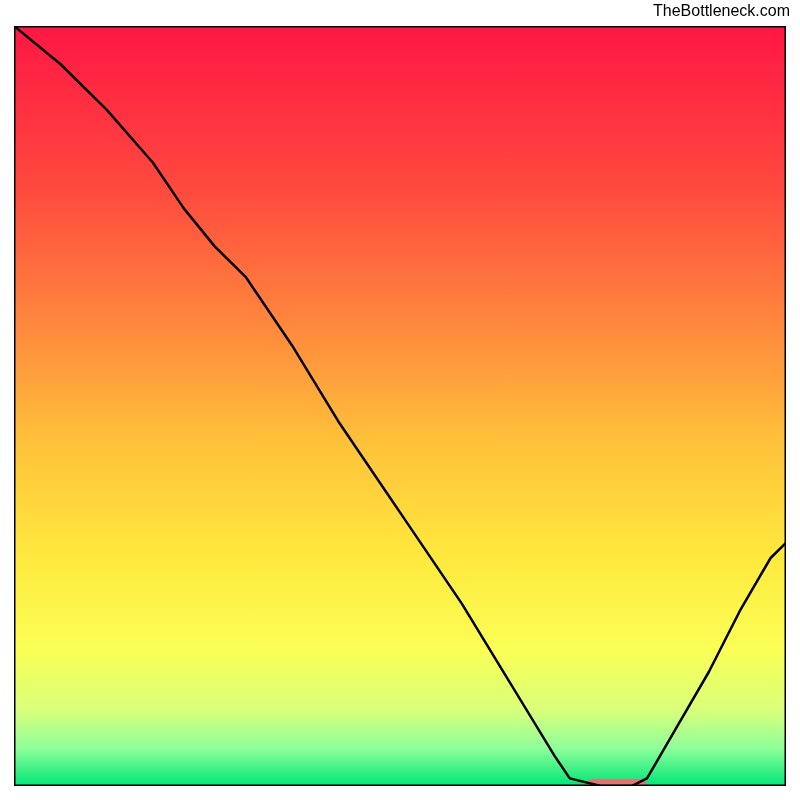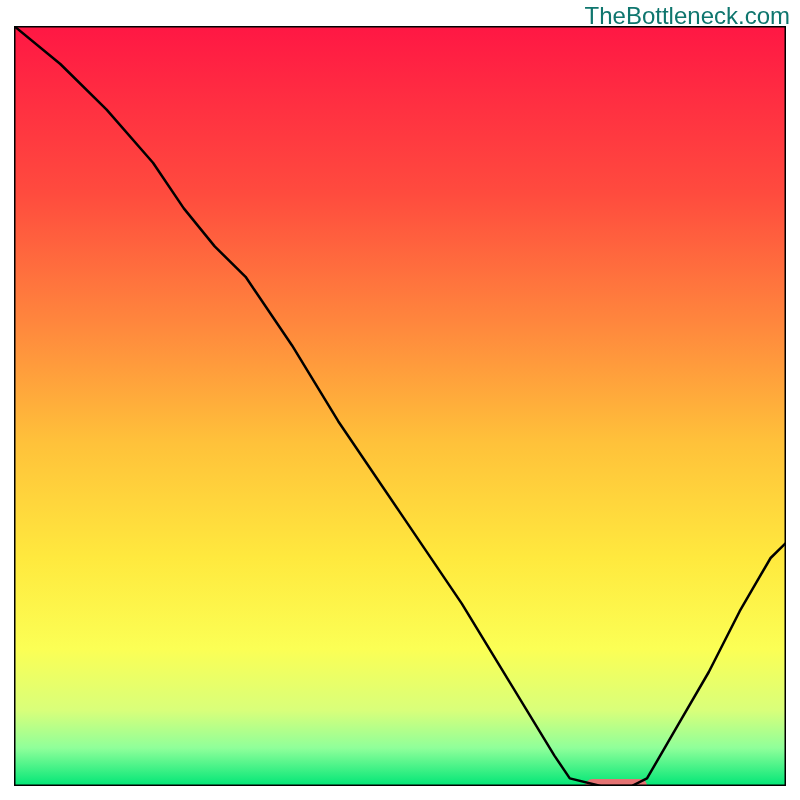--- a/index.html
+++ b/index.html
@@ -12,22 +12,22 @@
   }
   .chart-root {
     position: relative;
     width: 800px;
     height: 800px;
   }
   .watermark {
     position: absolute;
     top: 2px;
     right: 10px;
-    color: #0f766e;
-    font-size: 24px;
+    color: #000000;
+    font-size: 16px;
     font-weight: 500;
     z-index: 10;
     user-select: none;
   }
   .plot-area {
     position: absolute;
     left: 14px;
     top: 26px;
     width: 772px;
     height: 760px;

